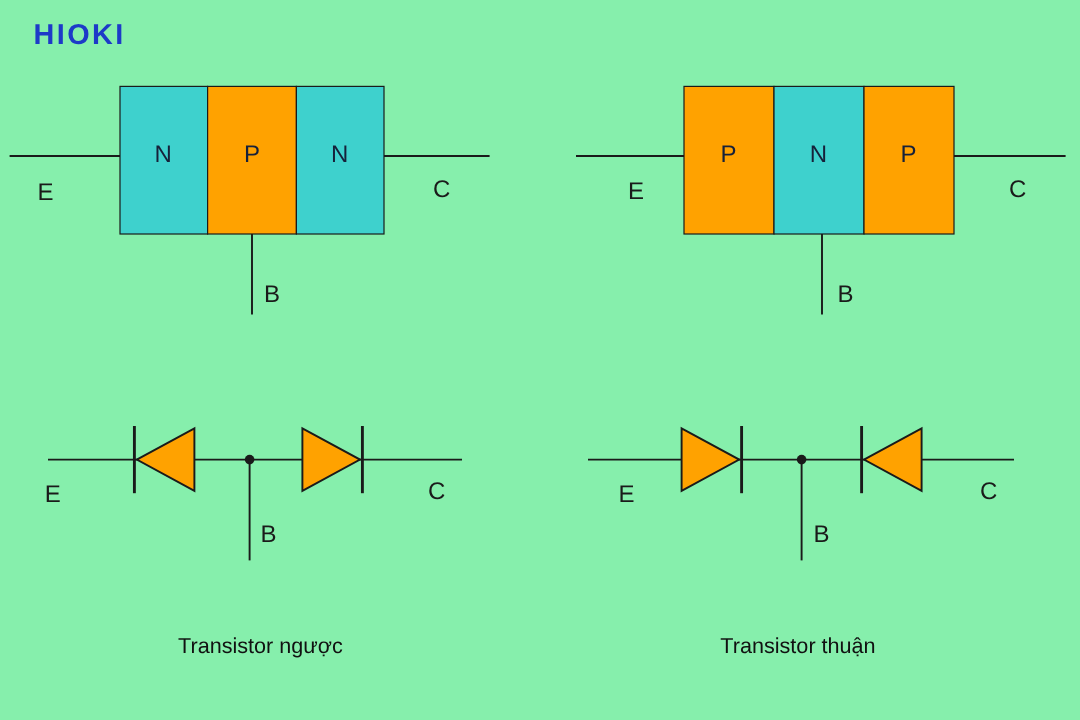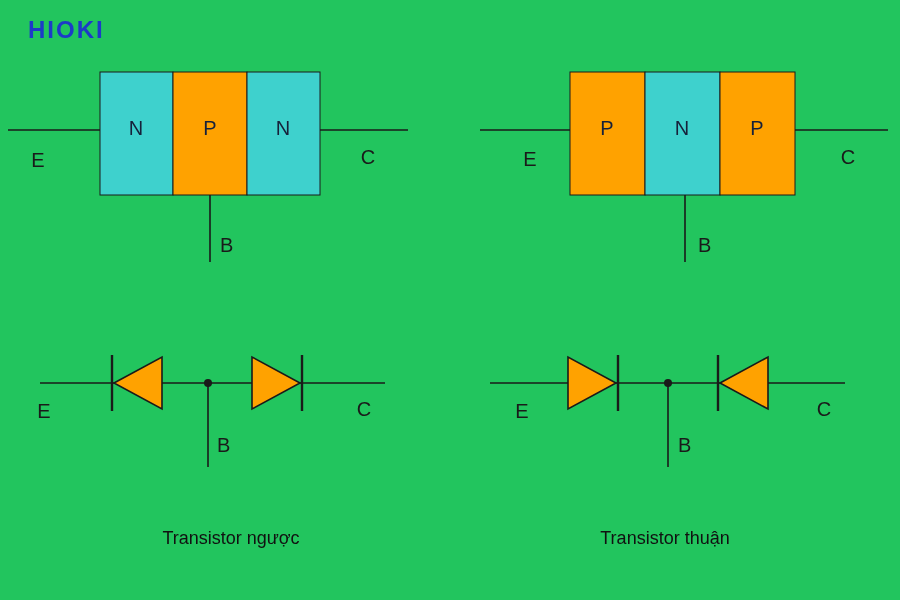--- a/index.html
+++ b/index.html
@@ -5,21 +5,21 @@
   html, body {
     margin: 0;
     padding: 0;
     background: #ffffff;
     font-family: "Liberation Sans", sans-serif;
   }
   #canvas {
     position: relative;
     width: 900px;
     height: 600px;
-    background: #22c55e;
+    background: #86efac;
     overflow: hidden;
   }
   .logo {
     position: absolute;
     left: 28px;
     top: 16px;
     font-size: 24px;
     font-weight: bold;
     letter-spacing: 2px;
     color: var(--logo-color, #1d3ac8);
@@ -46,21 +46,21 @@
   .diode-tri { fill: var(--p-color, #ffa200); stroke: #1a1a1a; stroke-width: 1.6; }
   .junction-dot { fill: #1a1a1a; }
   .caption {
     position: absolute;
     top: 528px;
     width: 330px;
     text-align: center;
     font-size: 18px;
     color: #111111;
   }
-  .caption.left-caption { left: 66px; }
+  .caption.left-caption { left: 52px; }
   .caption.right-caption { left: 500px; }
 </style>
 </head>
 <body>
 
 <div id="canvas">
 
   <div class="logo">HIOKI</div>
 
   <svg class="diagram-layer" width="900" height="600" viewBox="0 0 900 600">

